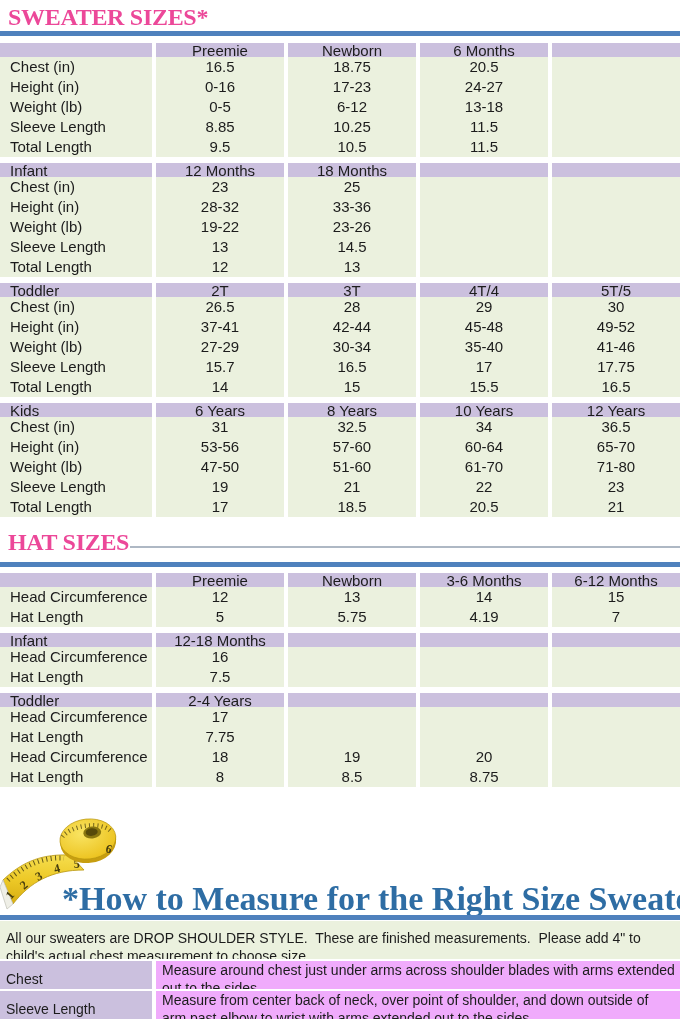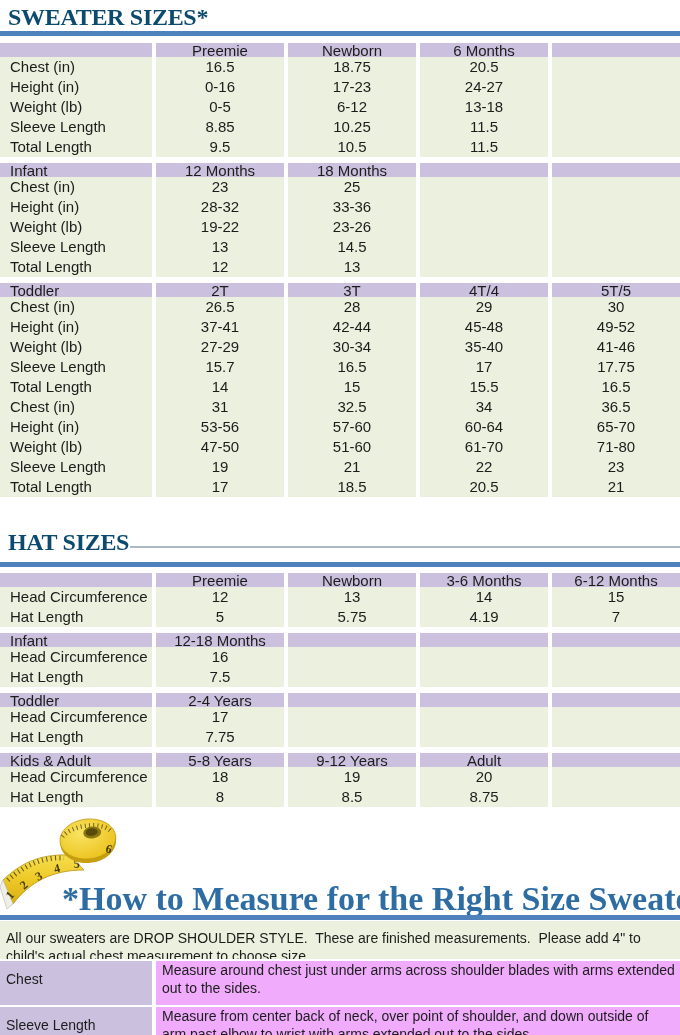--- a/index.html
+++ b/index.html
@@ -12,21 +12,21 @@
   }
   * { box-sizing:border-box; }
   .abs { position:absolute; }
 
   .doc-title {
     margin:0;
     font-family:"Liberation Serif", serif;
     font-weight:bold;
     font-size:24px;
     line-height:26px;
-    color:#0c4a6e;
+    color:#ec4899;
     letter-spacing:-0.3px;
     white-space:nowrap;
   }
   .bar { left:0; width:680px; height:5px; background:#4F81BD; }
   .thin-rule { height:2px; background:#AEB8C4; }
 
   .table { left:0; width:680px; }
   .trow {
     display:grid;
     grid-template-columns:152px 128px 128px 128px 128px;
@@ -66,21 +66,21 @@
     padding:8px 6px 0 6px;
     line-height:18px;
     white-space:pre-wrap;
     overflow:hidden;
   }
   .mrow {
     display:grid;
     grid-template-columns:152px 524px;
     column-gap:4px;
     margin-top:2px;
-    height:44px;
+    height:28px;
     border-radius:10px;
   }
   .mlabel {
     background:#CBC0DE;
     line-height:36px;
     padding-left:6px;
     white-space:nowrap;
     overflow:hidden;
   }
   .mdesc {
@@ -222,20 +222,27 @@
         <div class="cell val">17</div>
         <div class="cell val">17.75</div>
       </div>
       <div class="trow data">
         <div class="cell label">Total Length</div>
         <div class="cell val">14</div>
         <div class="cell val">15</div>
         <div class="cell val">15.5</div>
         <div class="cell val">16.5</div>
       </div>
+      <div class="trow section">
+        <div class="cell label">Kids</div>
+        <div class="cell val">6 Years</div>
+        <div class="cell val">8 Years</div>
+        <div class="cell val">10 Years</div>
+        <div class="cell val">12 Years</div>
+      </div>
       <div class="trow data">
         <div class="cell label">Chest (in)</div>
         <div class="cell val">31</div>
         <div class="cell val">32.5</div>
         <div class="cell val">34</div>
         <div class="cell val">36.5</div>
       </div>
       <div class="trow data">
         <div class="cell label">Height (in)</div>
         <div class="cell val">53-56</div>
@@ -324,27 +331,20 @@
         <div class="cell val">17</div>
         <div class="cell val"></div>
         <div class="cell val"></div>
         <div class="cell val"></div>
       </div>
       <div class="trow data">
         <div class="cell label">Hat Length</div>
         <div class="cell val">7.75</div>
         <div class="cell val"></div>
         <div class="cell val"></div>
-        <div class="cell val"></div>
-      </div>
-      <div class="trow section">
-        <div class="cell label">Kids &amp; Adult</div>
-        <div class="cell val">5-8 Years</div>
-        <div class="cell val">9-12 Years</div>
-        <div class="cell val">Adult</div>
         <div class="cell val"></div>
       </div>
       <div class="trow data">
         <div class="cell label">Head Circumference</div>
         <div class="cell val">18</div>
         <div class="cell val">19</div>
         <div class="cell val">20</div>
         <div class="cell val"></div>
       </div>
       <div class="trow data">

